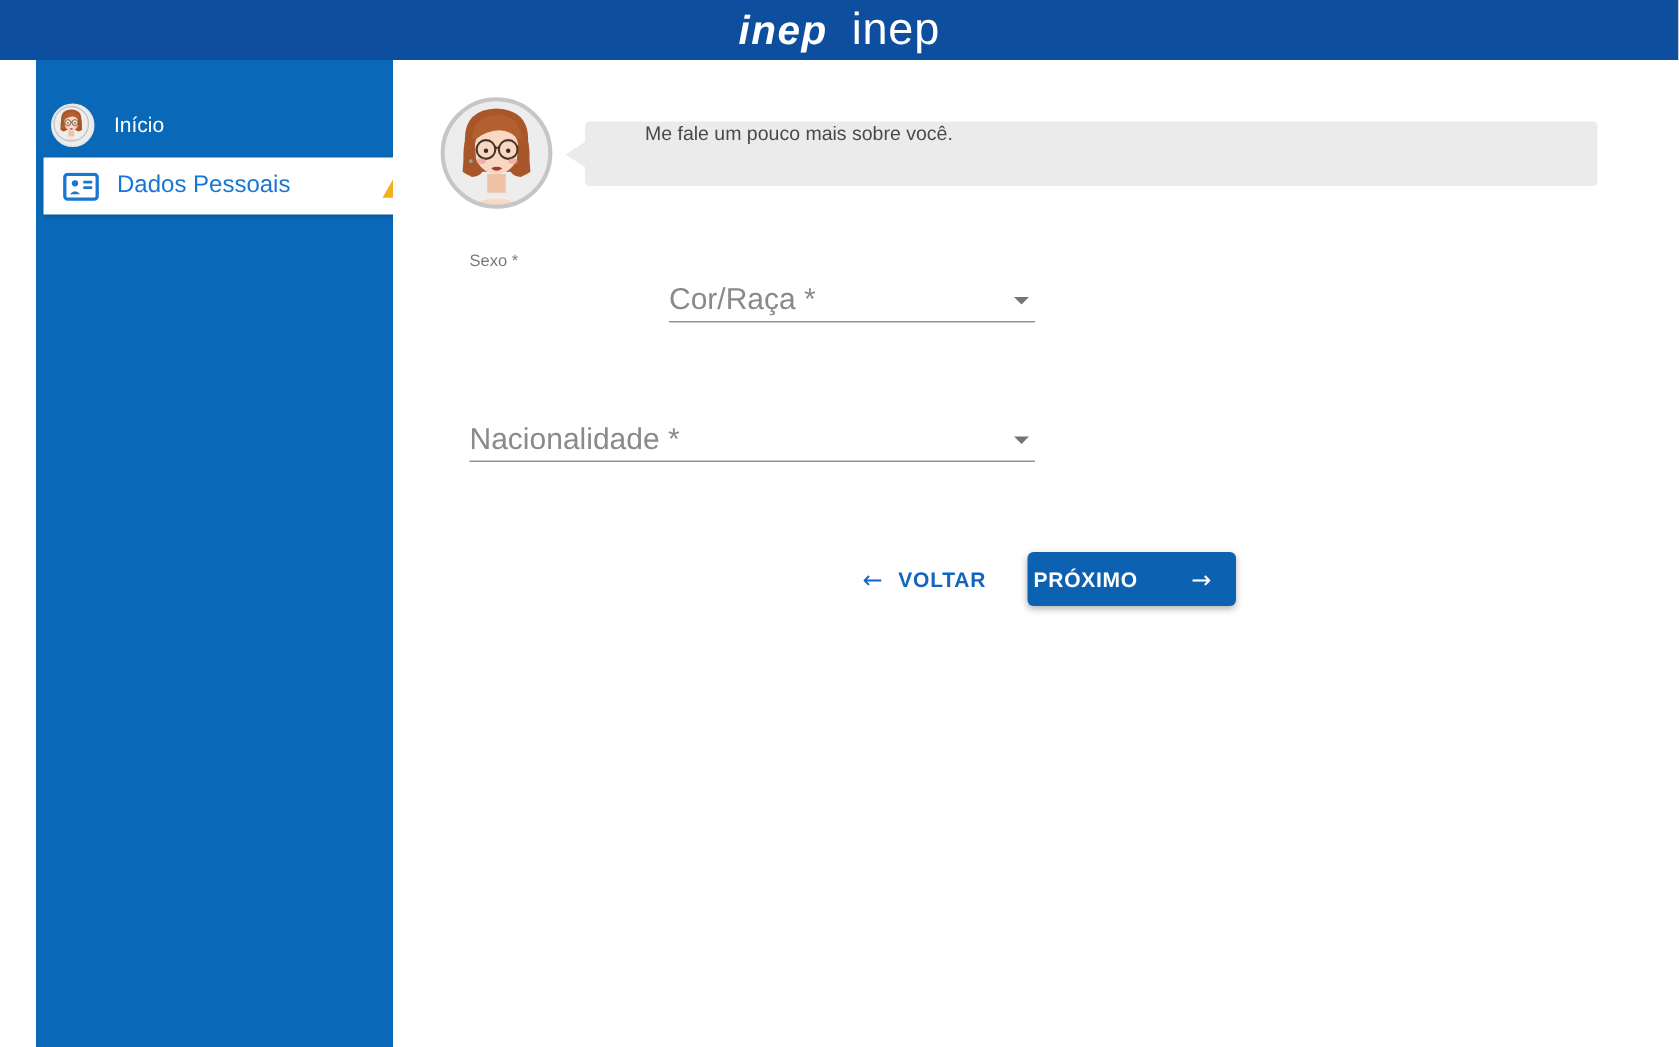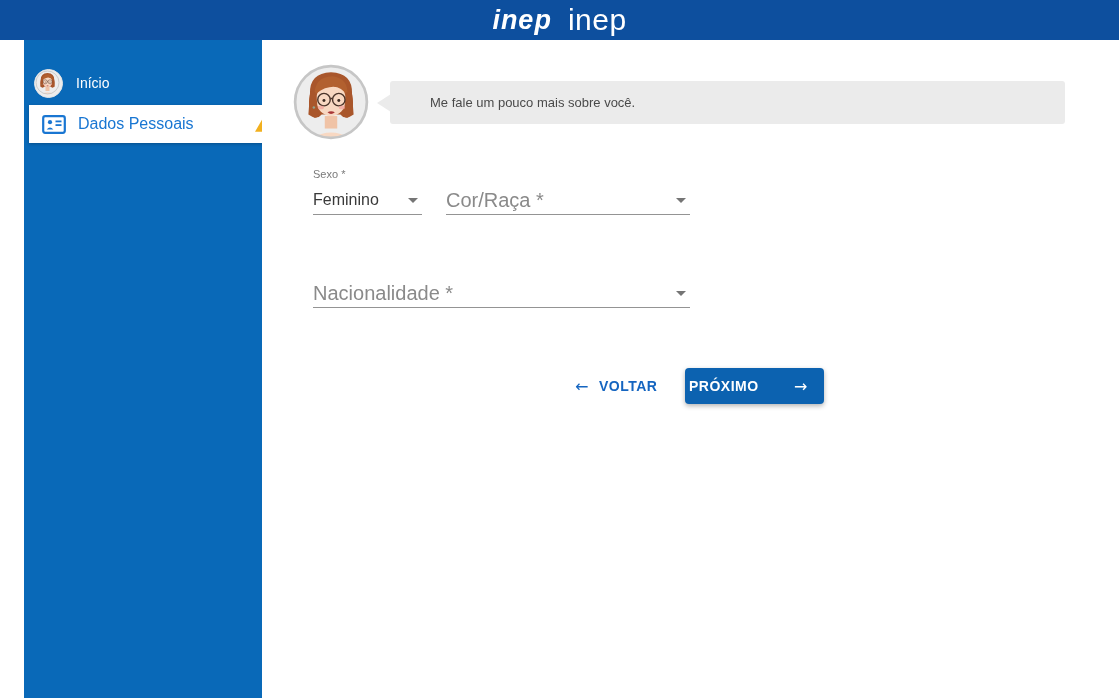--- a/index.html
+++ b/index.html
@@ -43,21 +43,21 @@
   .side-item .spacer{flex:1;}
   .warning-icon{width:20px;height:18px;display:block;}
   
   .main{position:absolute;left:262px;top:40px;width:857px;height:658px;background:#fff;}
   .avatar-large{
     position:absolute;left:30px;top:23px;width:78px;height:78px;border-radius:50%;
     overflow:hidden;
   }
   .bubble{
     position:absolute;left:128px;top:41px;width:675px;height:43px;
-    background:#ebebeb;border-radius:3px;display:flex;align-items:center;
+    background:#ebebeb;border-radius:3px;display:flex;
     padding-left:40px;box-sizing:border-box;
     color:#4a4a4a;font-size:13px;
   }
   .bubble:before{
     content:"";position:absolute;left:-13px;top:13px;width:0;height:0;
     border-top:9px solid transparent;border-bottom:9px solid transparent;
     border-right:14px solid #ebebeb;
   }
   
   .field{position:absolute;cursor:pointer;}
@@ -163,24 +163,20 @@
         <use href="#avatar-sym"></use>
       </svg>
   </div>
 
   <div class="bubble">
     <span>Me fale um pouco mais sobre você.</span>
   </div>
 
   <div class="field" style="left:51px;top:128px;width:109px">
     <div class="field-label">Sexo *</div>
-    <div class="field-control">
-      <span class="field-value">Feminino</span>
-      <span class="chevron"></span>
-    </div>
   </div>
 
   <div class="field" style="left:184px;top:146px;width:244px">
     <div class="field-control">
       <span class="field-placeholder">Cor/Raça *</span>
       <span class="chevron"></span>
     </div>
   </div>
 
 

